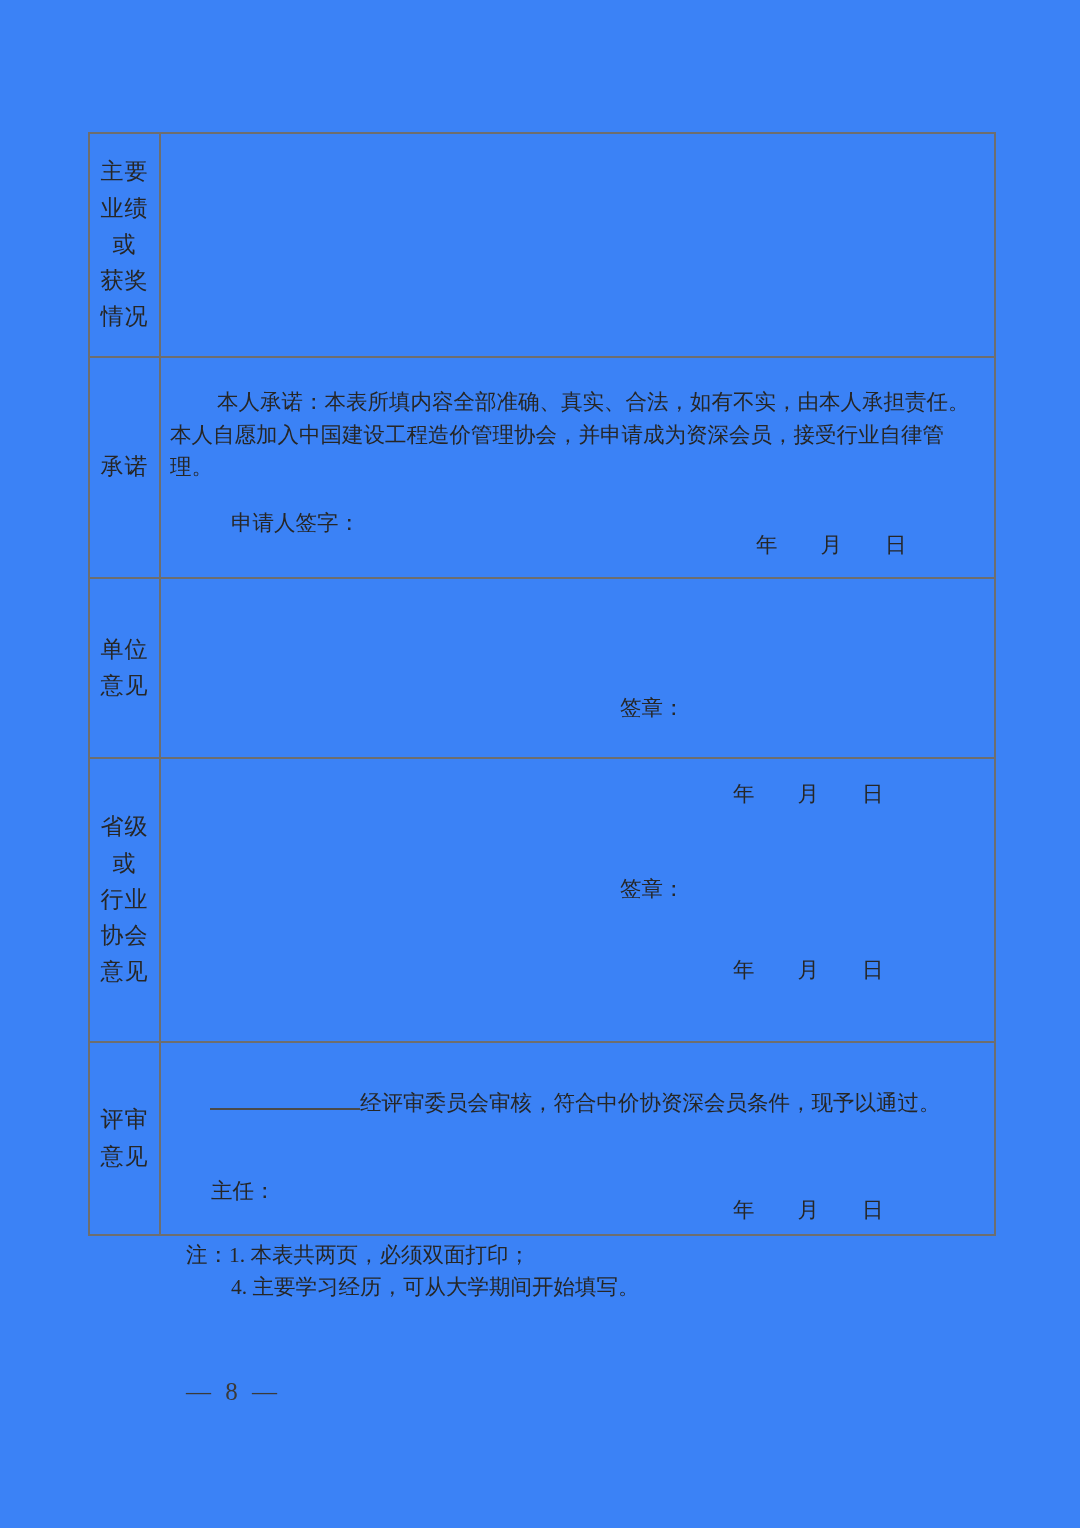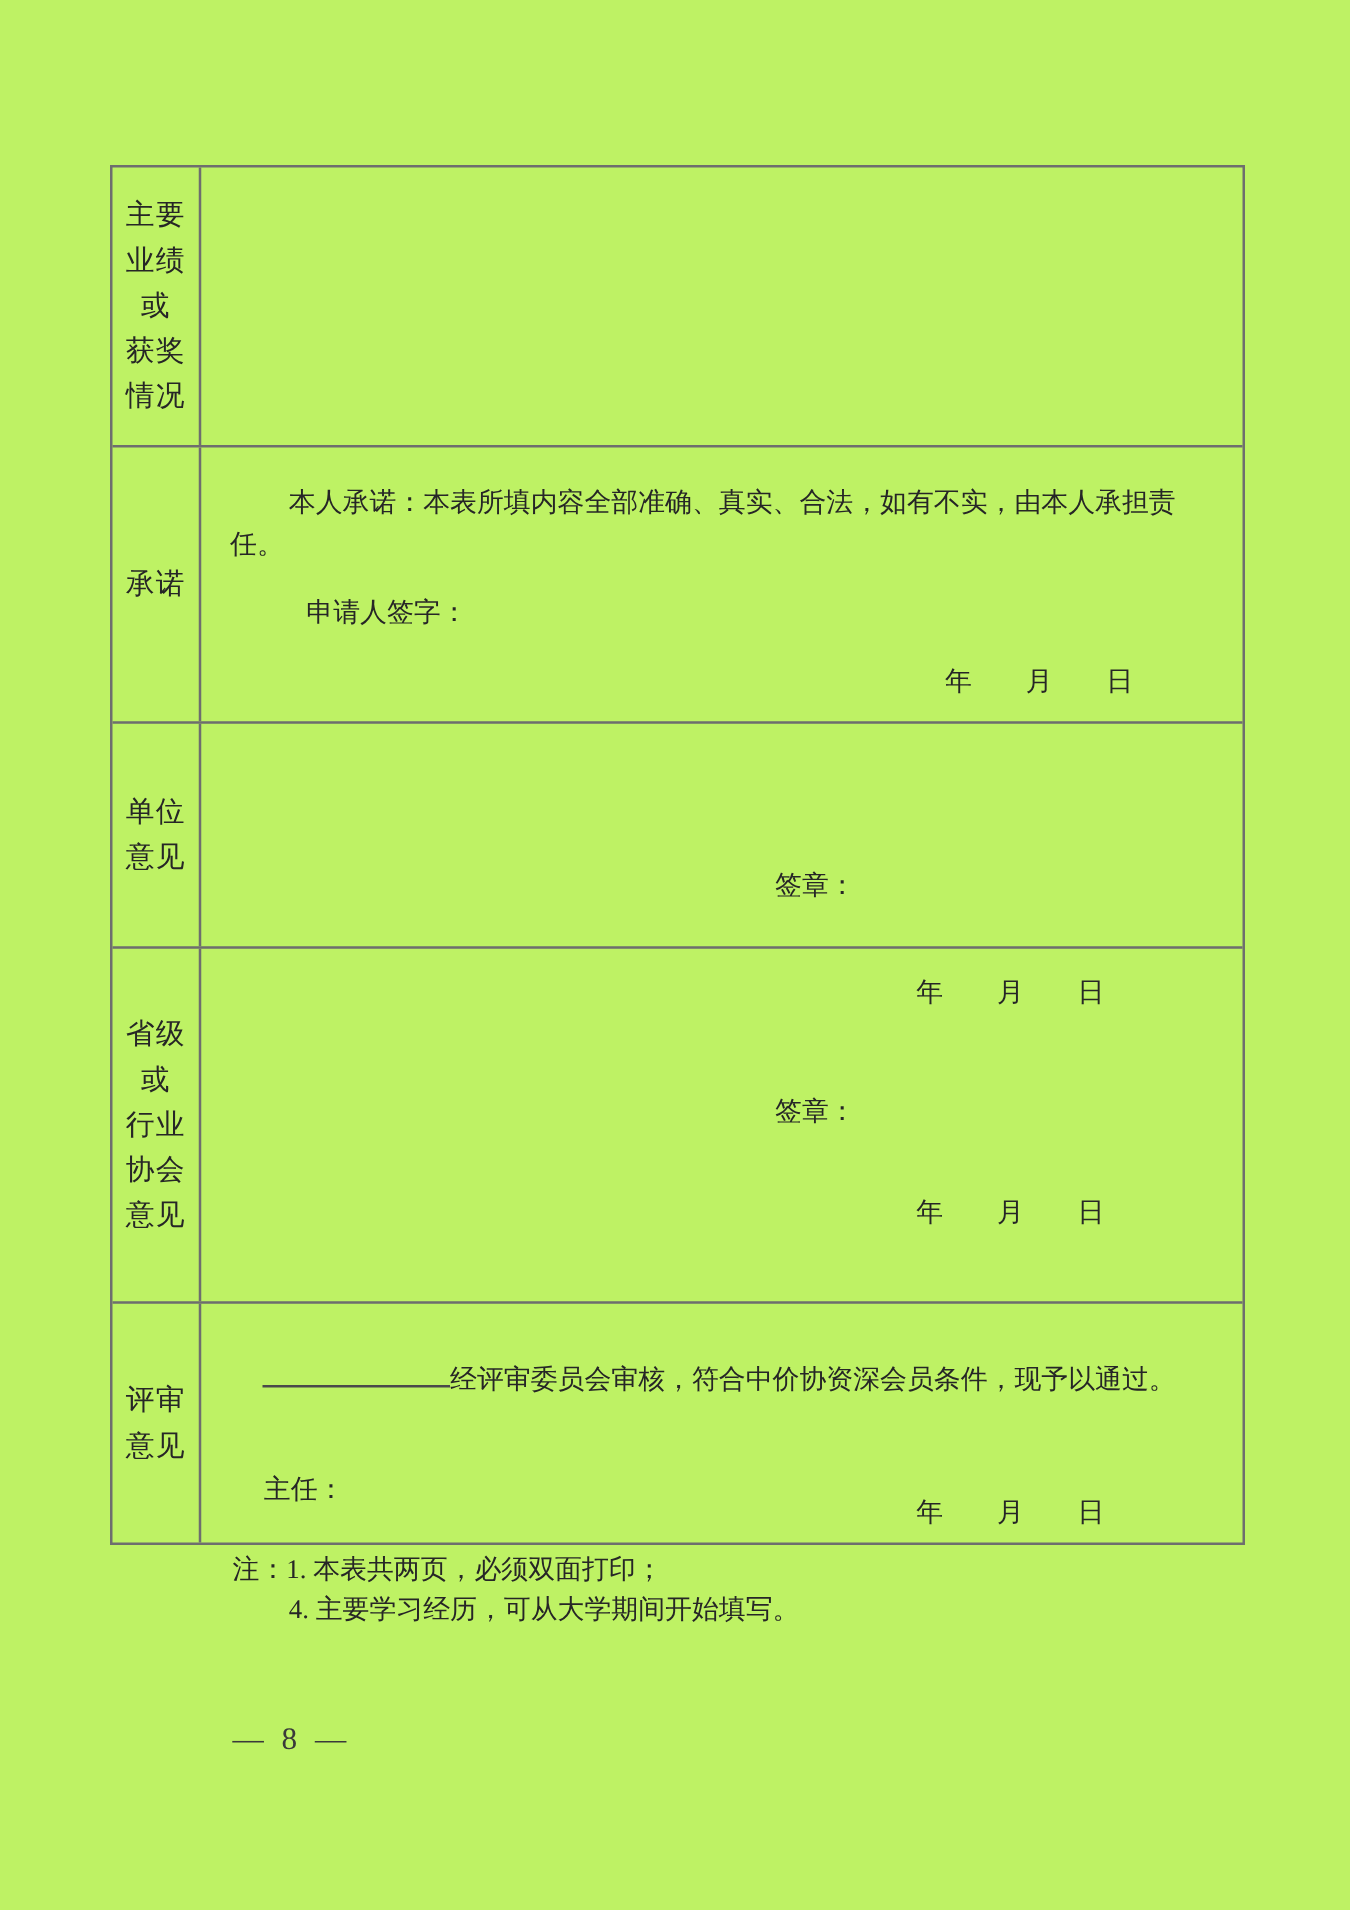--- a/index.html
+++ b/index.html
@@ -1,20 +1,20 @@
 <!DOCTYPE html>
 <html><head>
 <meta charset="utf-8">
 <style>
   * { margin:0; padding:0; box-sizing:border-box; }
   html,body { background:#ffffff; }
   .page {
     position:relative;
     width:1080px; height:1528px;
-    background:#bef264;
+    background:#3b82f6;
     font-family:"Liberation Serif","DejaVu Serif",serif;
     color:#262626;
     overflow:hidden;
   }
   .form-table {
     position:absolute; left:88px; top:132px;
     width:908px;
     border:2px solid #6e6e6e;
   }
   .form-row { display:flex; border-bottom:2px solid #6e6e6e; }
@@ -28,21 +28,21 @@
     flex:0 0 71px;
     border-right:2px solid #6e6e6e;
     display:flex; align-items:center; justify-content:center;
     text-align:center;
     font-size:23px; line-height:1.58;
   }
   .label-cell .lbl { display:block; letter-spacing:1px; }
   .content-cell { flex:1 1 auto; position:relative; font-size:21.5px; }
 
   
-  .commit-statement { padding:28px 13px 0 9px; line-height:1.52;margin-left:14px; }
+  .commit-statement { padding:28px 13px 0 9px; line-height:1.52; }
   .stmt-indent { text-indent:47px; }
   .signature-label { margin:23px 0 0 61px; }
 
   
   .date-line { position:absolute; white-space:pre; }
   .row-commitment .date-line { left:595px; top:172px; }
   .row-unit  .date-line { left:572px; top:200px; }
   .row-assoc .date-line { left:572px; top:196px; }
   .row-review .date-line { left:572px; top:152px; }
   .seal-label { position:absolute; left:459px; }
@@ -88,20 +88,21 @@
 
     <div class="form-row row-commitment">
       <div class="label-cell">
         <div>
           <span class="lbl">承诺</span>
         </div>
       </div>
       <div class="content-cell">
         <div class="commit-statement">
           <div class="stmt-indent">本人承诺：本表所填内容全部准确、真实、合法，如有不实，由本人承担责任。</div>
+          <div>本人自愿加入中国建设工程造价管理协会，并申请成为资深会员，接受行业自律管理。</div>
           <div class="signature-label">申请人签字：</div>
         </div>
         <div class="date-line">年　　月　　日</div>
       </div>
     </div>
 
     <div class="form-row row-unit">
       <div class="label-cell">
         <div>
           <span class="lbl">单位</span>

